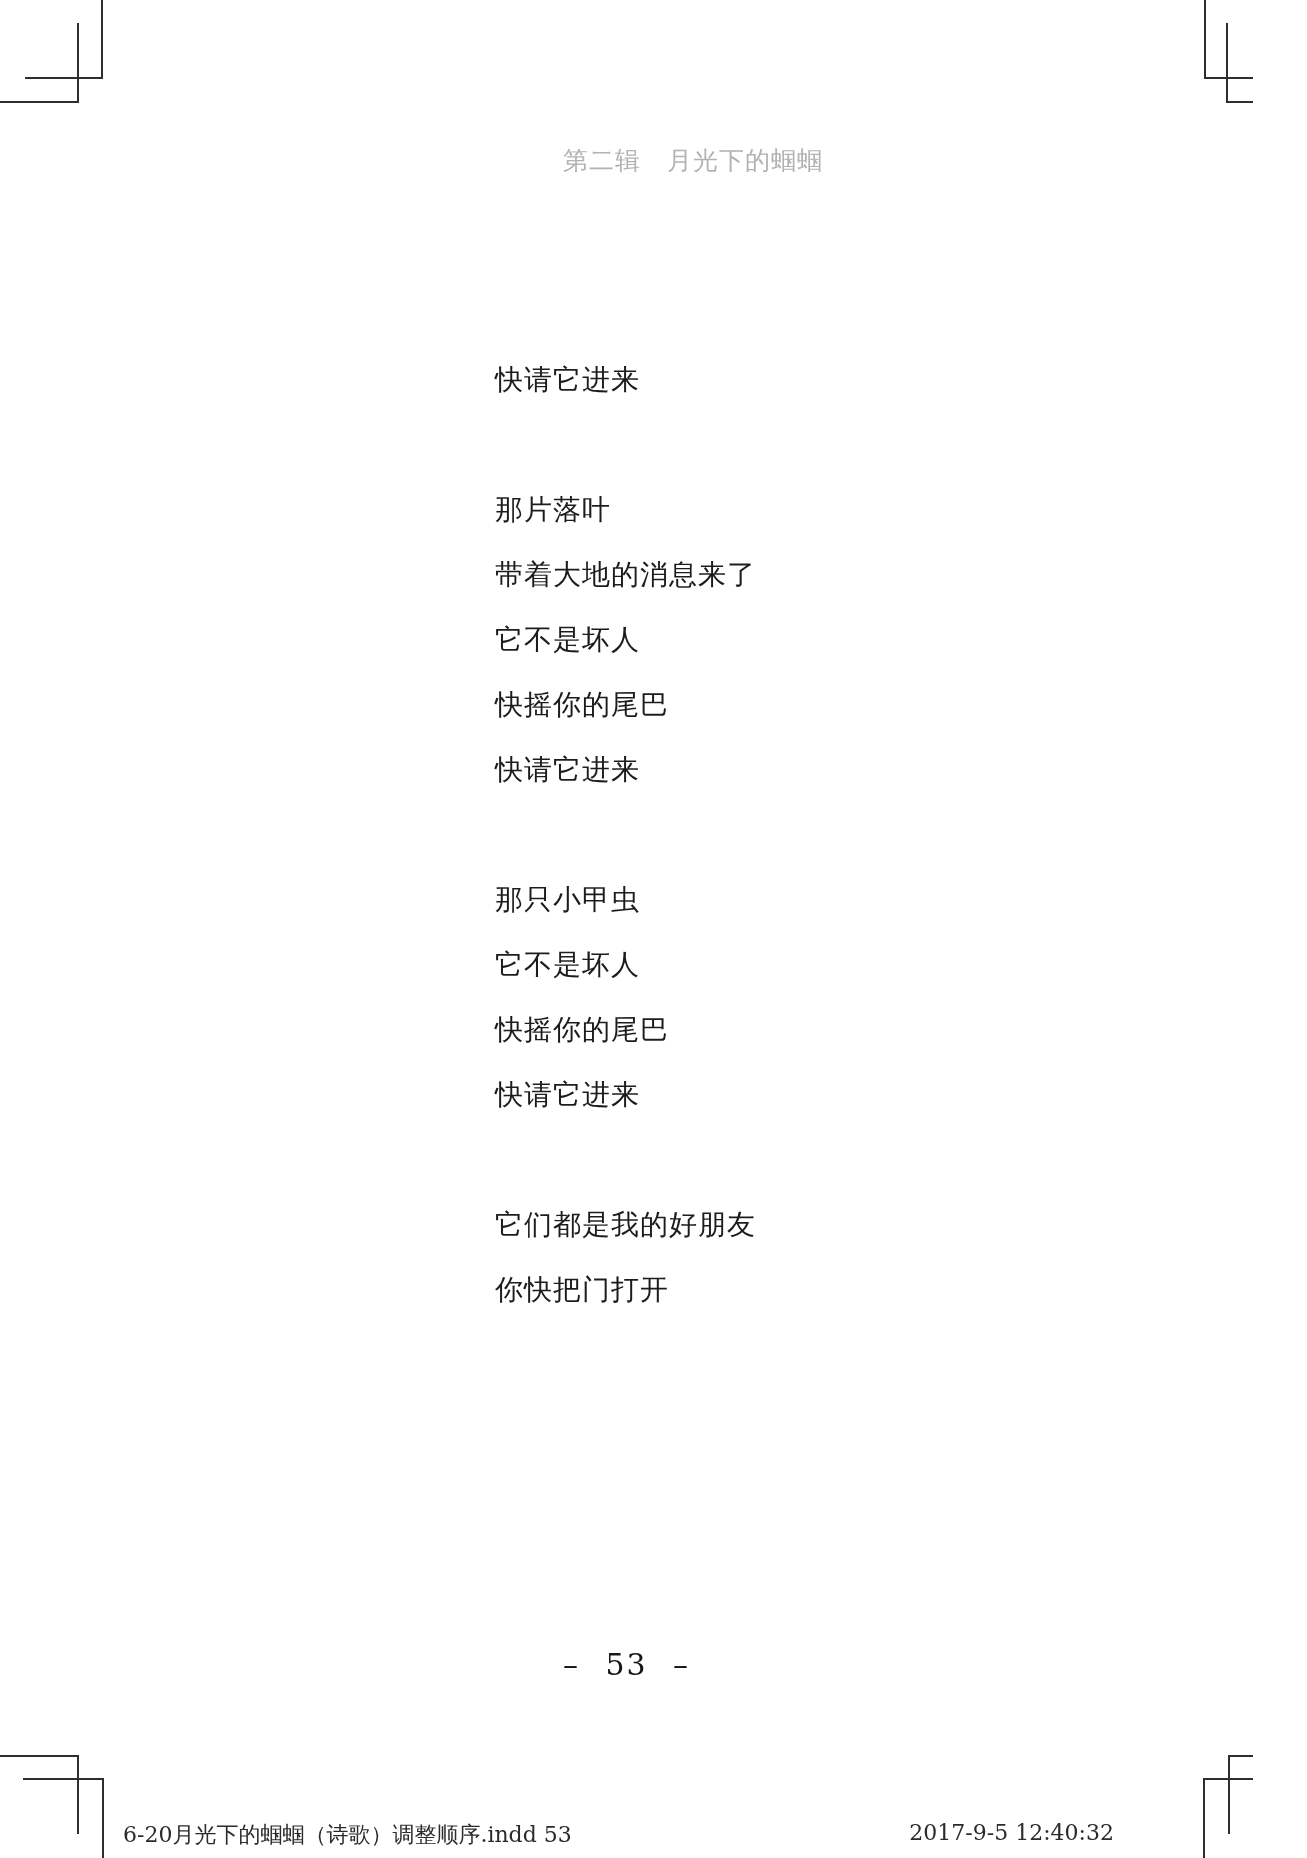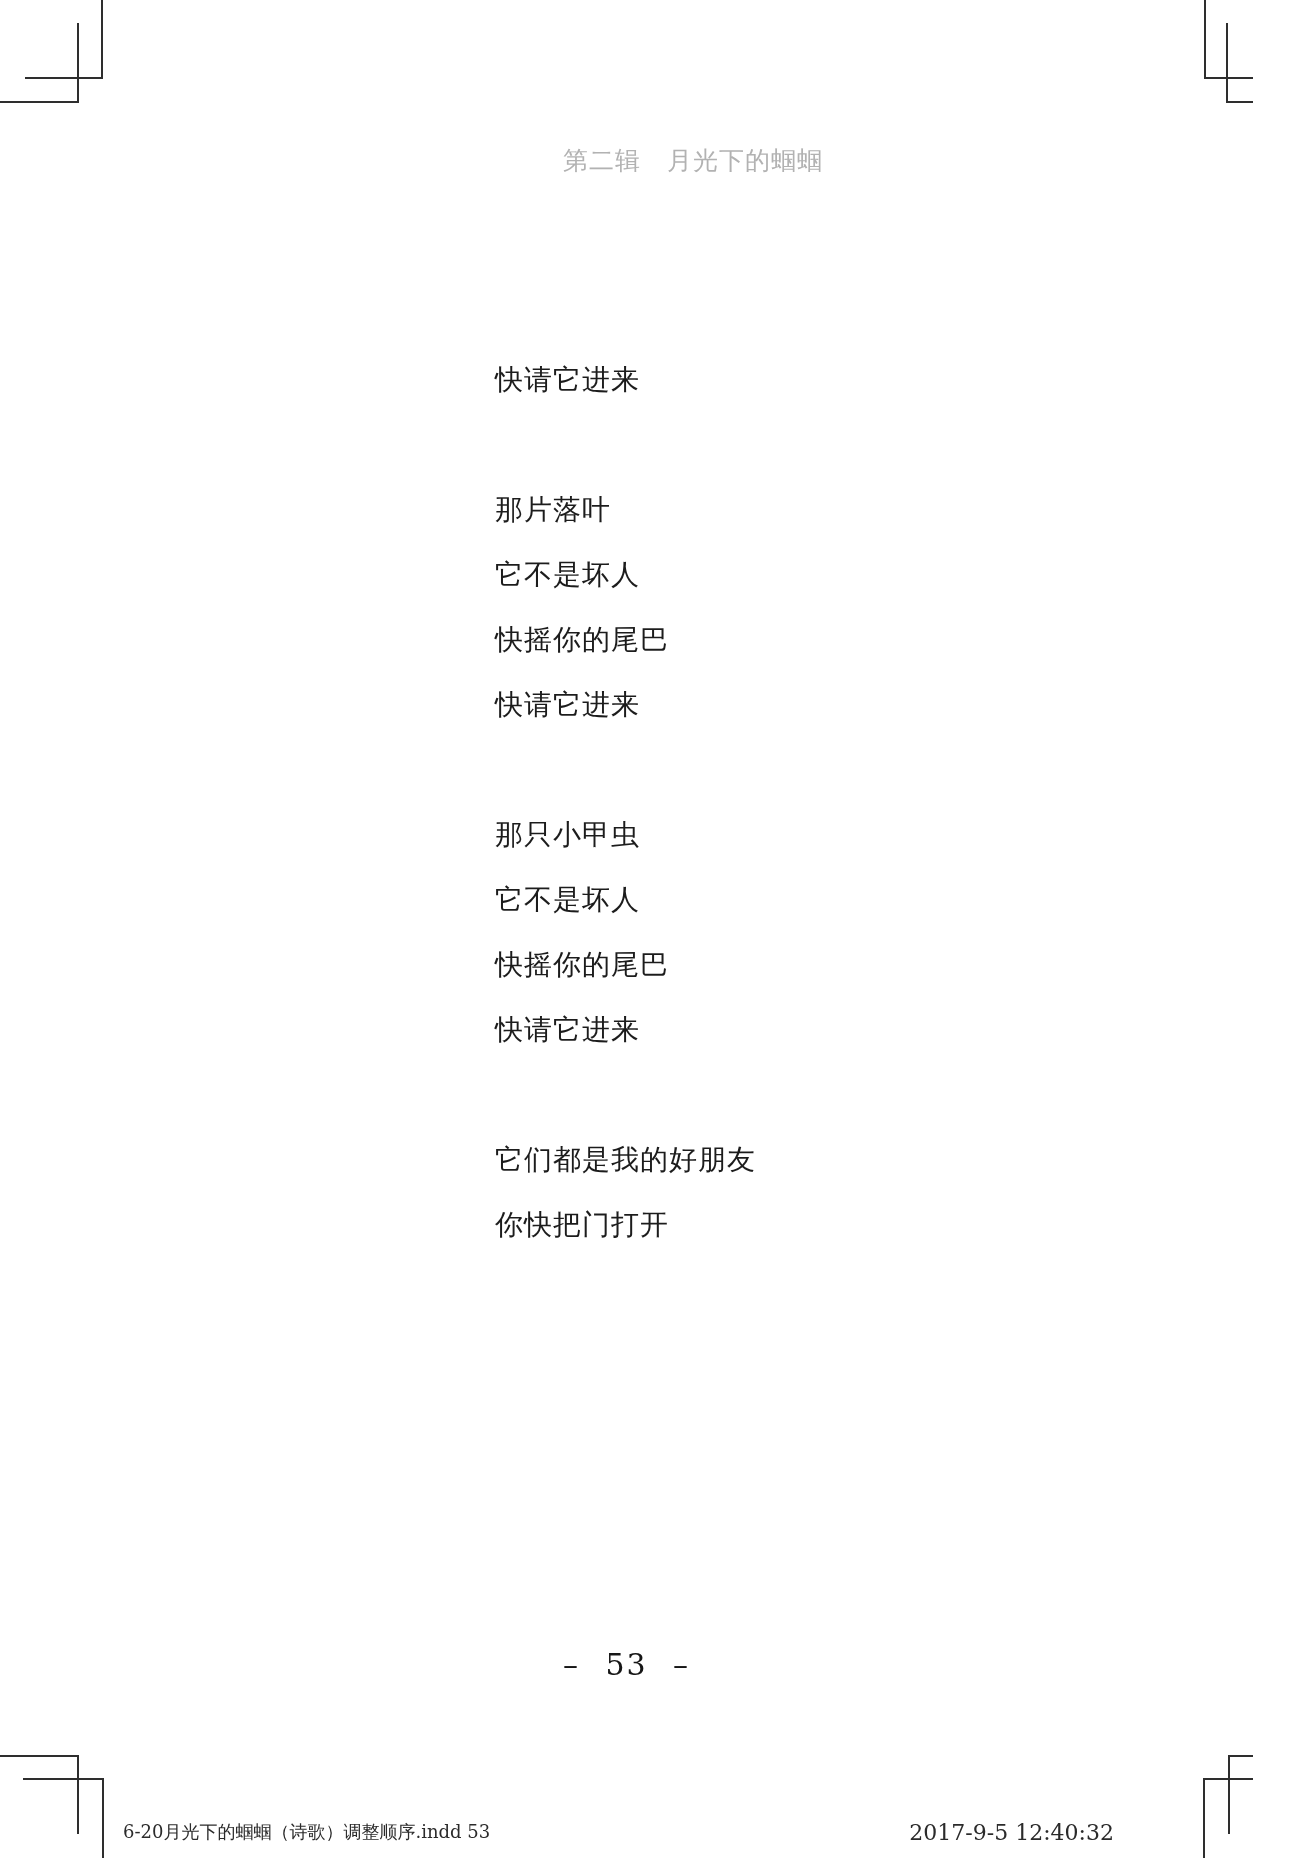--- a/index.html
+++ b/index.html
@@ -54,21 +54,21 @@
     text-align: center;
     font-size: 30px;
     color: #161616;
     word-spacing: 14px;
     letter-spacing: 2px;
   }
   .footer-left {
     position: absolute;
     left: 123px;
     top: 1820px;
-    font-size: 18px;
+    font-size: 22px;
     color: #2b2b2b;
     white-space: nowrap;
   }
   .footer-right {
     position: absolute;
     right: 139px;
     top: 1820px;
     font-size: 22px;
     color: #2b2b2b;
     white-space: nowrap;
@@ -93,20 +93,21 @@
   <div class="running-head">第二辑　月光下的蝈蝈</div>
 
   <div class="poem">
 
     <div class="stanza">
       <p>快请它进来</p>
     </div>
 
     <div class="stanza">
       <p>那片落叶</p>
+      <p>带着大地的消息来了</p>
       <p>它不是坏人</p>
       <p>快摇你的尾巴</p>
       <p>快请它进来</p>
     </div>
 
     <div class="stanza">
       <p>那只小甲虫</p>
       <p>它不是坏人</p>
       <p>快摇你的尾巴</p>
       <p>快请它进来</p>

